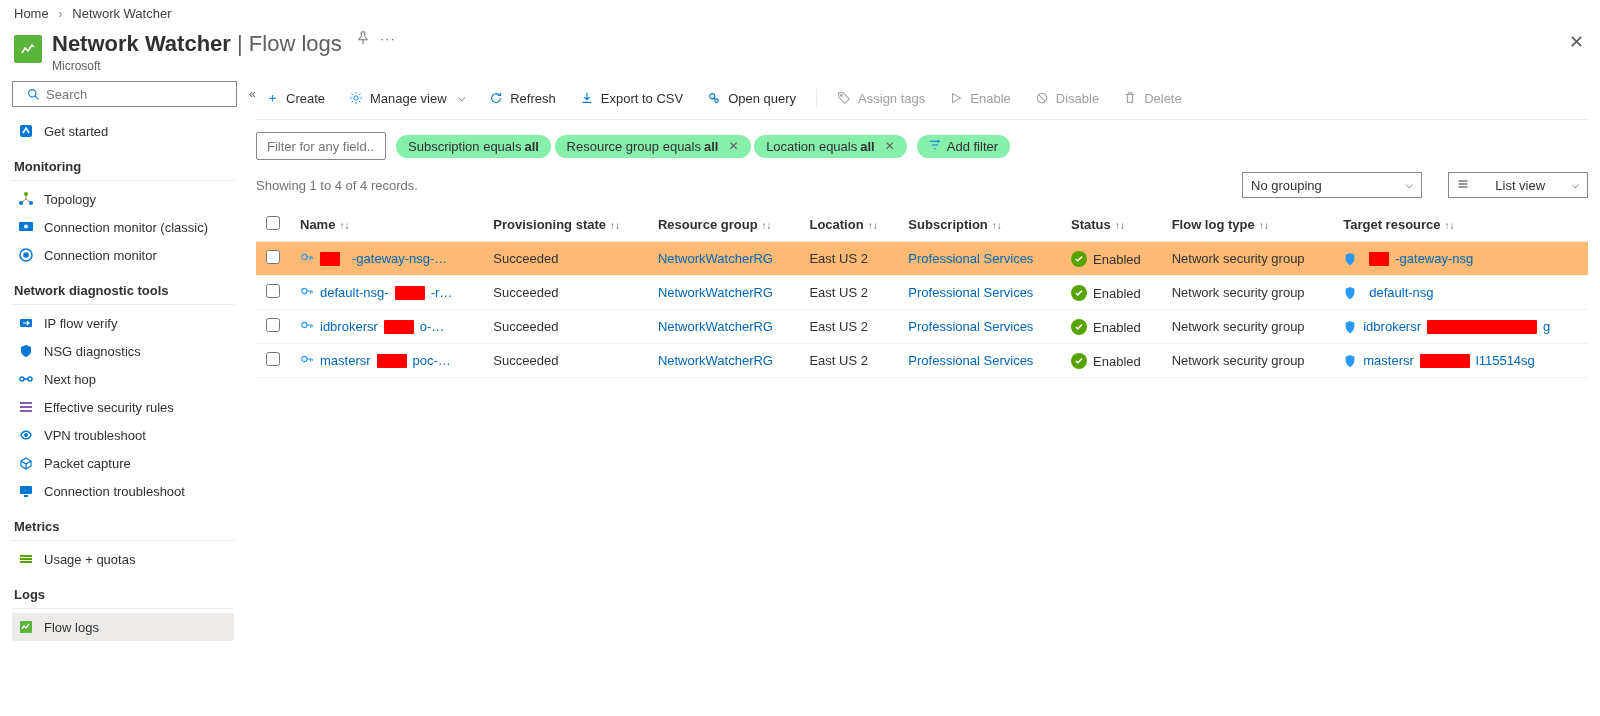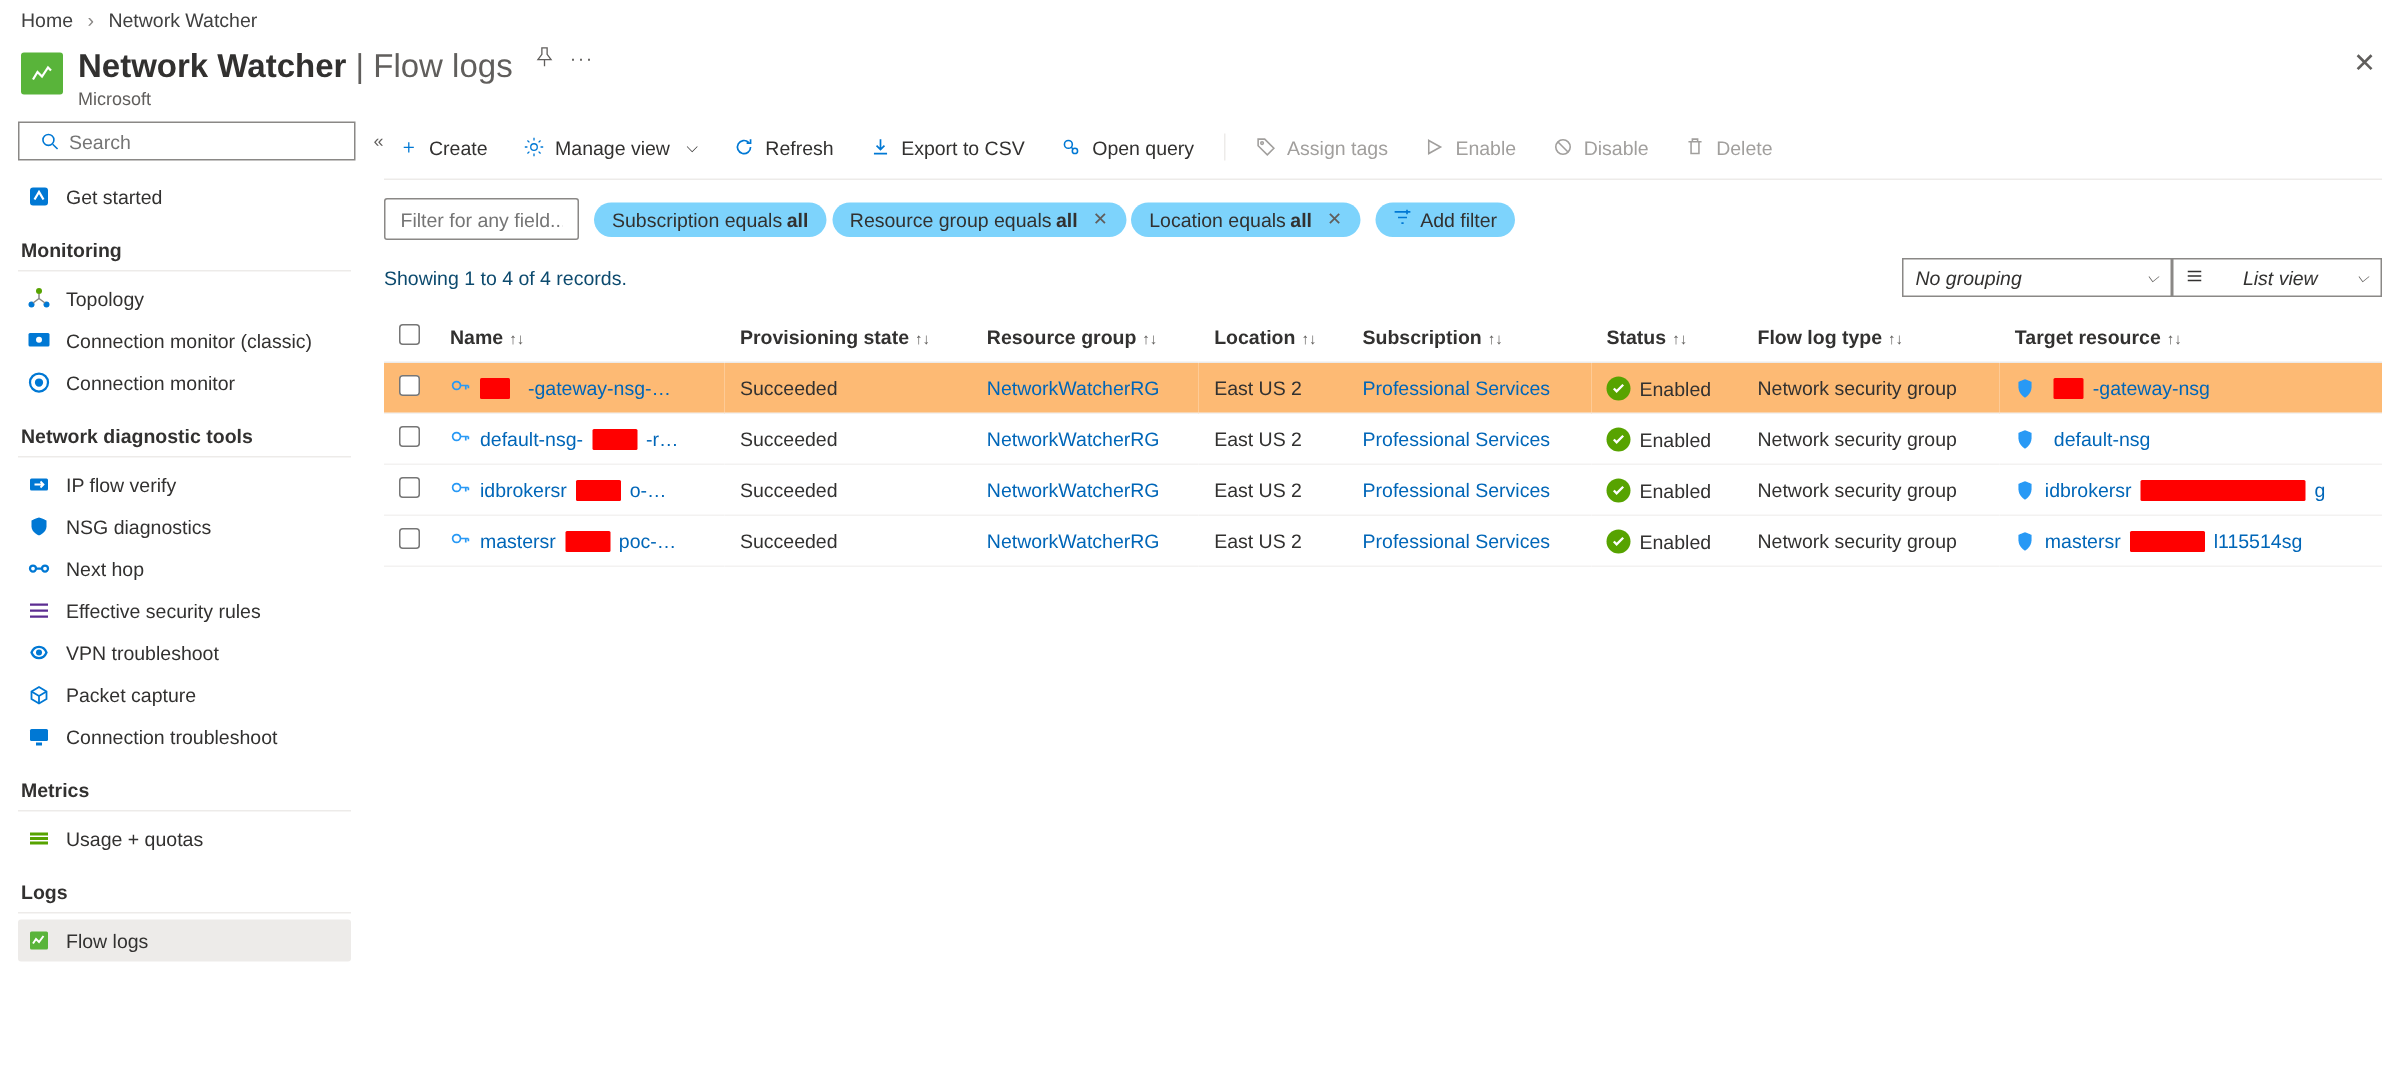--- a/index.html
+++ b/index.html
@@ -43,30 +43,30 @@
     .toolbar { display:flex; align-items:center; gap:4px; border-bottom:1px solid #edebe9; padding: 4px 0 8px 0; flex-wrap:wrap; }
     .tool-btn { display:inline-flex; align-items:center; gap:7px; padding: 4px 10px; color:#323130; cursor:pointer; border-radius:2px; }
     .tool-btn .ico { color:#0078d4; display:inline-flex; }
     .tool-btn.disabled { color:#a19f9d; cursor:default; }
     .tool-btn.disabled .ico { color:#a19f9d; }
     .toolbar .divider { width:1px; height:18px; background:#edebe9; margin: 0 6px; }
 
     
     .filter-row { display:flex; align-items:center; gap:10px; padding: 12px 0 10px 0; flex-wrap:wrap; }
     .filter-input { border:1px solid #8a8886; height:28px; padding:0 10px; font-size:13px; width:130px; border-radius:2px; }
-    .pill { background:#7dd3fc; border-radius: 14px; padding: 4px 12px; font-size:13px; color:#323130; display:inline-flex; align-items:center; white-space:nowrap;justify-content:center; }
+    .pill { background:#86efac; border-radius: 14px; padding: 4px 12px; font-size:13px; color:#323130; display:inline-flex; align-items:center; white-space:nowrap;justify-content:center; }
     .pill b { font-weight:600; margin-left:3px; }
     .pill .x { margin-left:10px; color:#605e5c; cursor:pointer; font-size:12px; }
     .pill.add { cursor:pointer; }
     .pill.add .ico { color:#0078d4; margin-right:6px; }
 
     
     .info-row { display:flex; justify-content:space-between; align-items:center; padding: 2px 0 10px 0; }
-    .info-row .count { color:#0c4a6e; }
-    .info-row .right { display:flex; gap:0;font-style:italic; }
+    .info-row .count { color:#737373; }
+    .info-row .right { display:flex; gap:26px; }
     .dropdown { border:1px solid #8a8886; height:26px; display:inline-flex; align-items:center; justify-content:space-between; padding:0 8px; font-size:13px; cursor:pointer; }
     .dropdown.grouping { width:180px; }
     .dropdown.view { width:140px; }
     .dropdown .chev { color:#605e5c; font-size:10px; margin-left:6px; }
     .dropdown .iconleft { margin-right:6px; }
 
     
     .table { width:100%; border-collapse:collapse; }
     .table th { text-align:left; font-weight:600; font-size:13px; padding: 8px 10px; border-bottom:1px solid #edebe9; white-space:nowrap; }
     .table td { padding: 8px 10px; border-bottom:1px solid #f3f2f1; font-size:13px; white-space:nowrap; }

